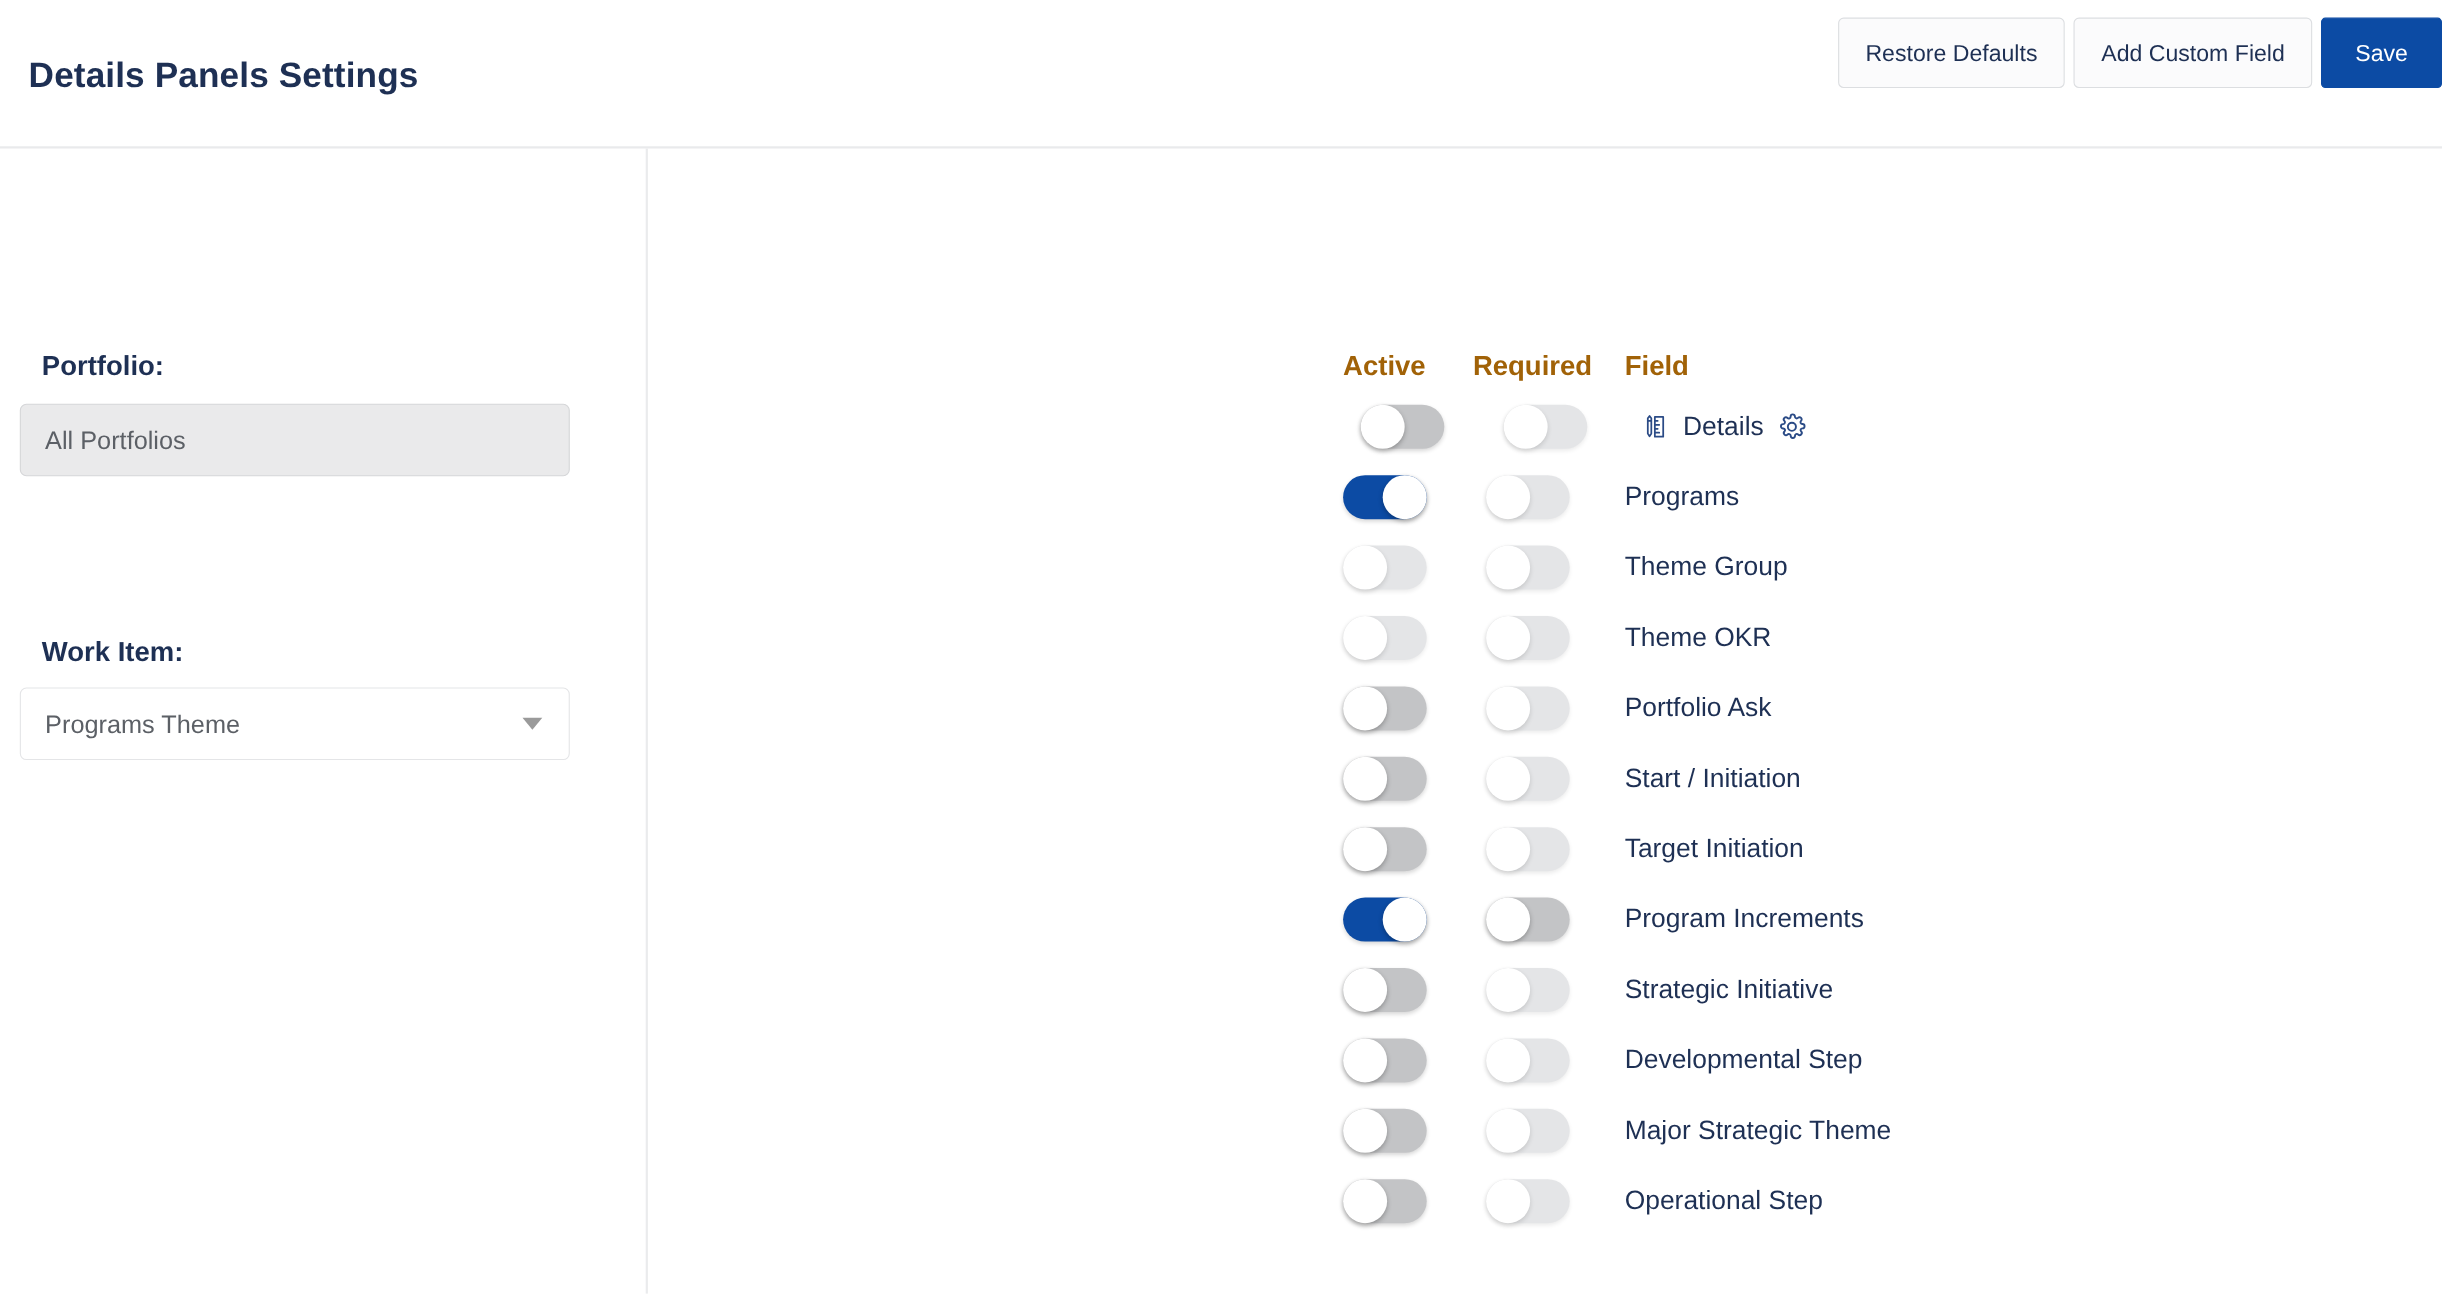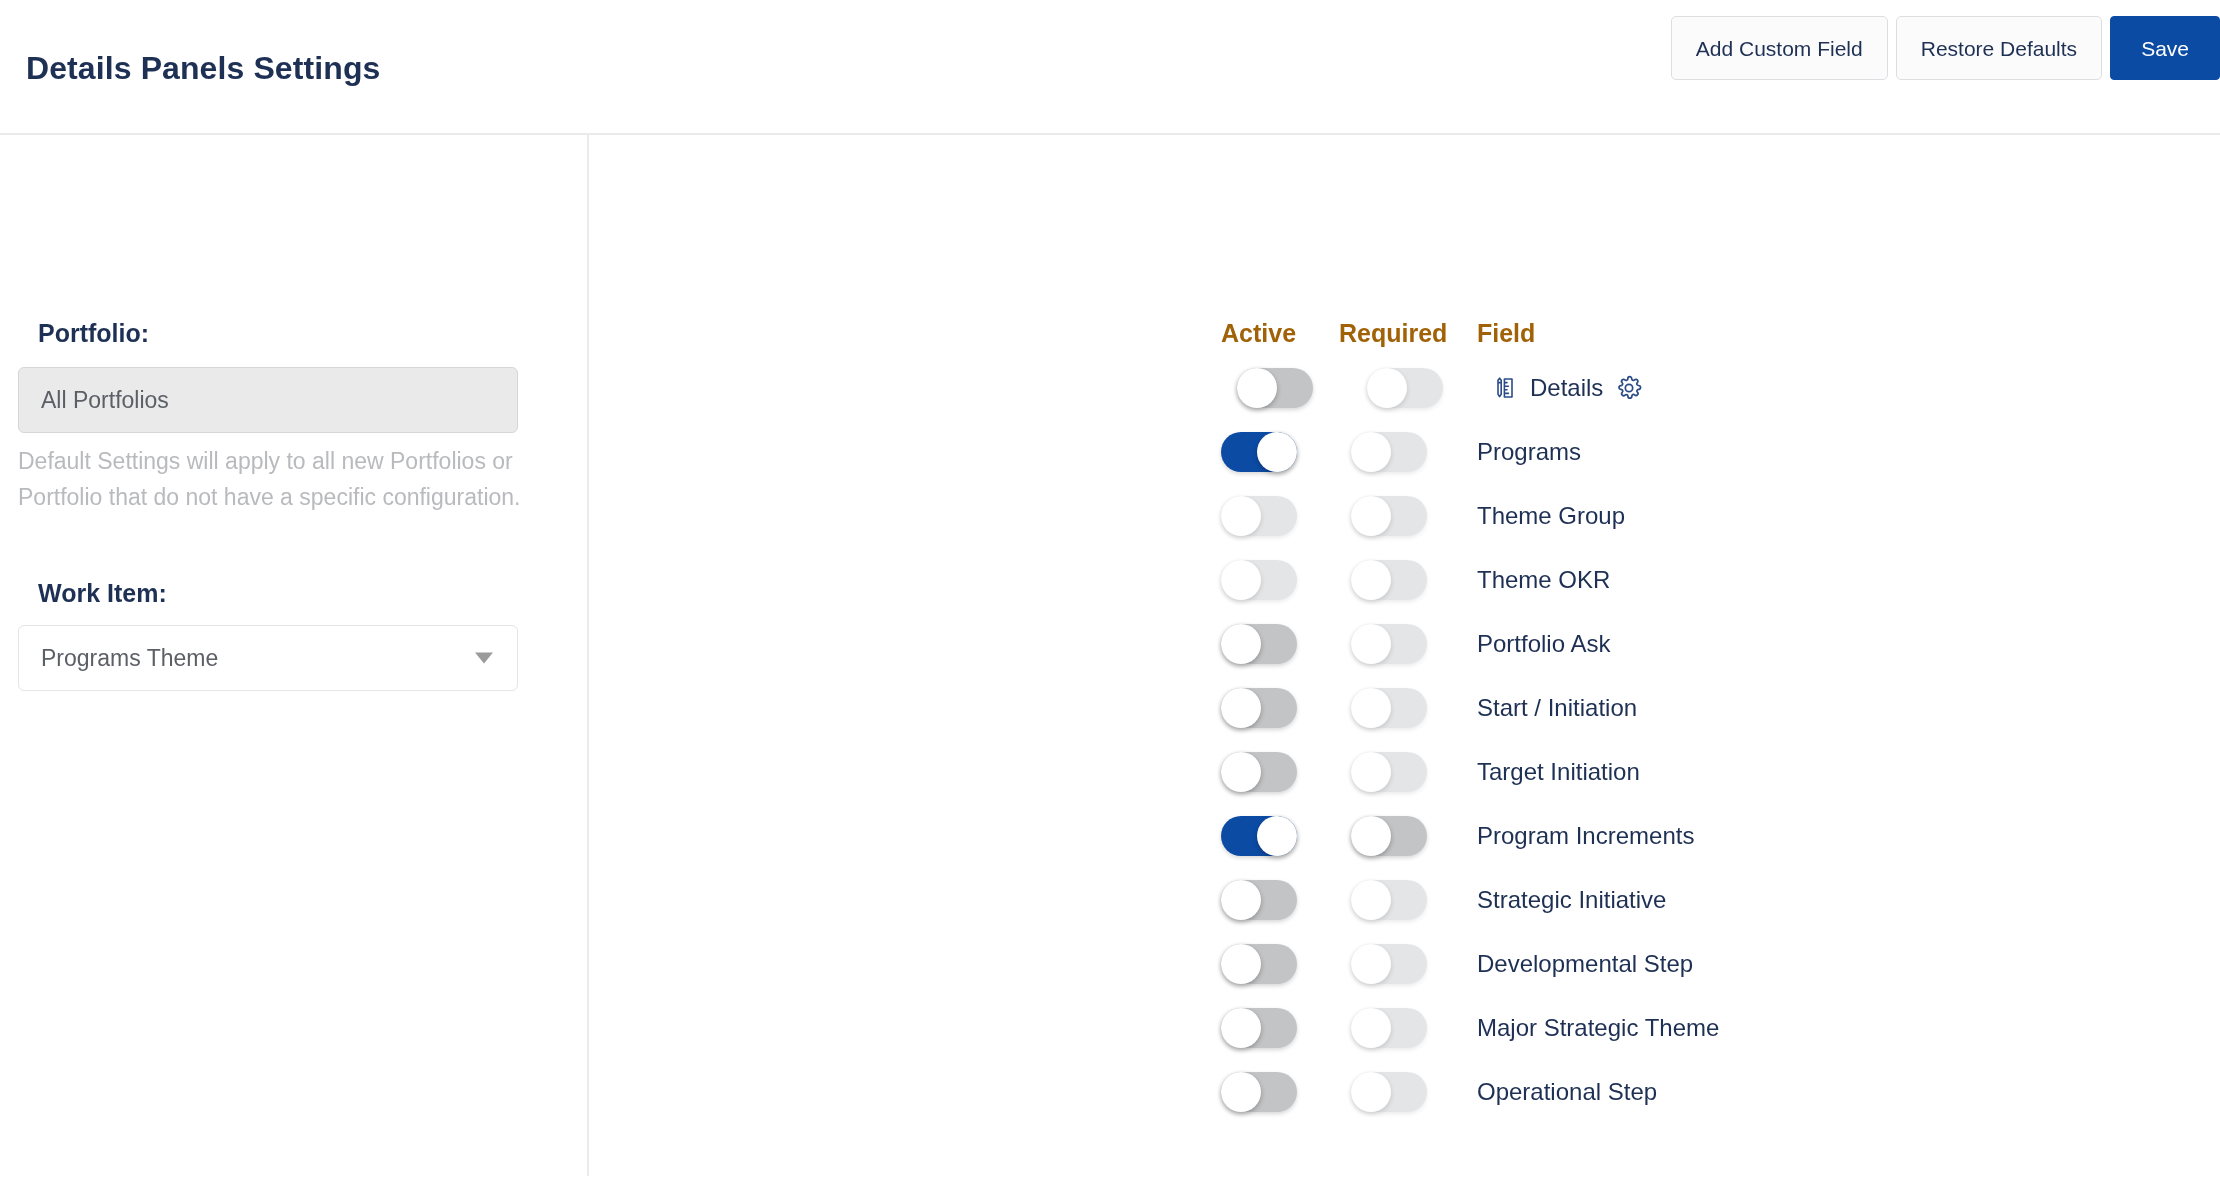--- a/index.html
+++ b/index.html
@@ -201,36 +201,35 @@
   
   .icon { display: inline-flex; align-items: center; justify-content: center; }
   .icon svg { display: block; }
 </style>
 </head>
 <body>
 
 <div class="header">
   <div class="page-title">Details Panels Settings</div>
   <div class="header-actions">
+    <div class="btn btn-secondary">Restore Defaults</div>
     <div class="btn btn-secondary">Add Custom Field</div>
-    <div class="btn btn-secondary">Restore Defaults</div>
     <div class="btn btn-primary">Save</div>
   </div>
 </div>
 
 <div class="body-wrap">
 
   <div class="sidebar">
     <div class="field-label label-portfolio">Portfolio:</div>
 
     <div class="select-box select-disabled">
       <span>All Portfolios</span>
     </div>
 
-    <div class="helper-text">Default Settings will apply to all new Portfolios or Portfolio that do not have a specific configuration.</div>
 
     <div class="field-label label-work-item">Work Item:</div>
 
     <div class="select-box select-enabled">
       <span>Programs Theme</span>
       <span class="select-caret"></span>
     </div>
   </div>
 
   <div class="main">

